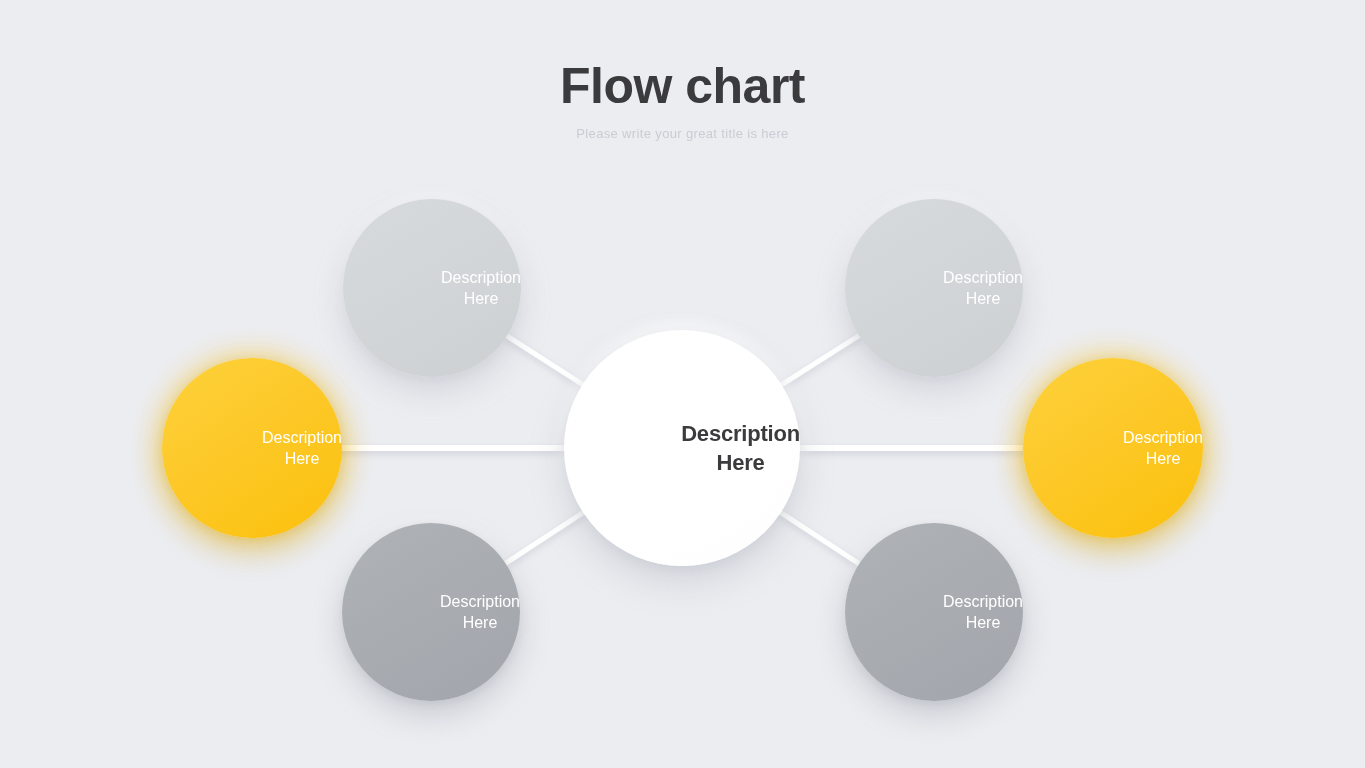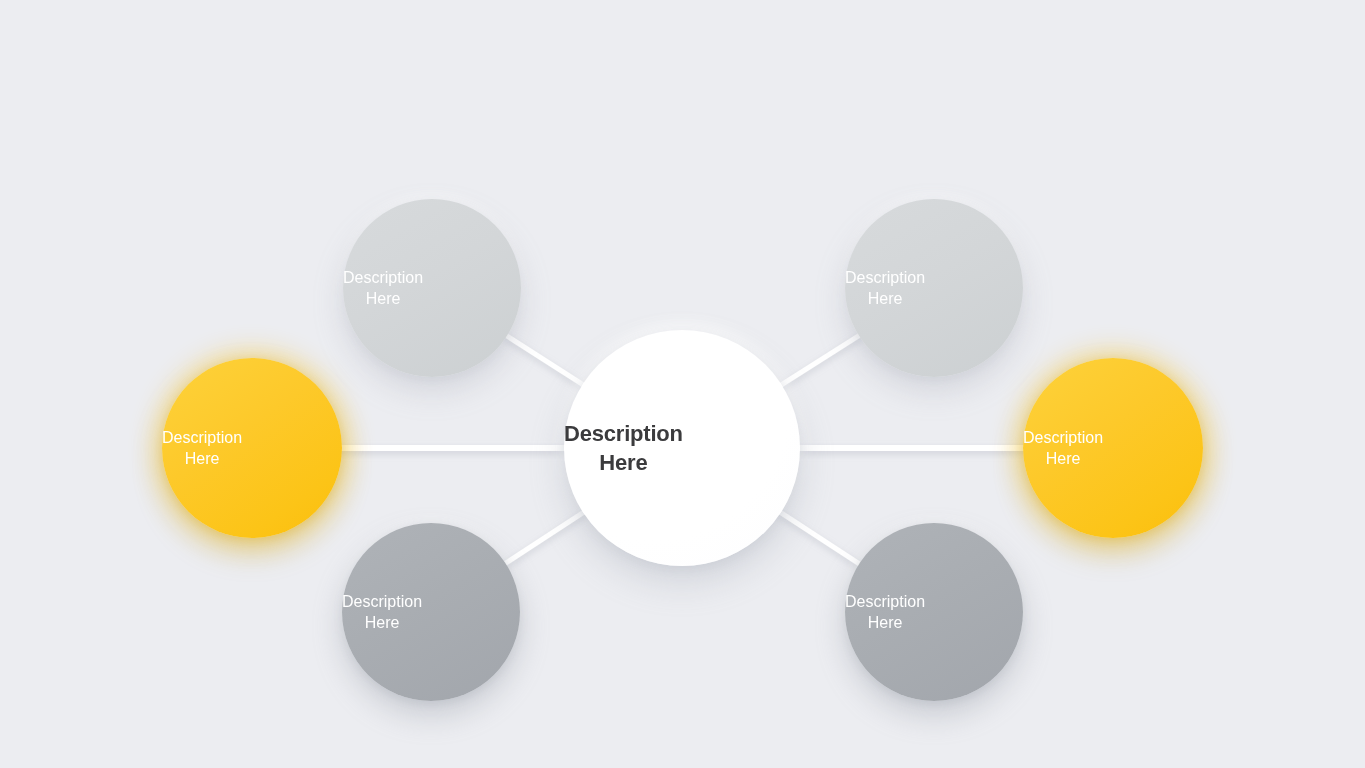--- a/index.html
+++ b/index.html
@@ -56,21 +56,21 @@
     height: 768px;
     pointer-events: none;
   }
 
   
   .node {
     position: absolute;
     border-radius: 50%;
     display: flex;
     align-items: center;
-    justify-content: flex-start;
+    justify-content: flex-end;
     text-align: center;
     box-sizing: border-box;
   }
   .node-label {
     display: block;
     line-height: 1.32;
     pointer-events: none;
     white-space: pre-line;
   }
 
@@ -145,20 +145,24 @@
     font-weight: normal;
   }
   .node-gray-dark-bl { left: 342px; top: 523px; }
   .node-gray-dark-br { left: 845px; top: 523px; }
 </style>
 </head>
 <body>
 
 <div id="stage">
 
+  <div class="header">
+    <h1 class="title">Flow chart</h1>
+    <p class="subtitle">Please write your great title is here</p>
+  </div>
 
   <svg class="lines" viewBox="0 0 1365 768" width="1365" height="768">
     <defs>
       <filter id="lineShadow" x="-50%" y="-50%" width="200%" height="200%">
         <feDropShadow dx="0" dy="3" stdDeviation="3.5" flood-color="#9aa0ad" flood-opacity="0.35"></feDropShadow>
       </filter>
     </defs>
     <g filter="url(#lineShadow)" stroke="#ffffff" stroke-linecap="butt" fill="none">
 
       <line x1="252" y1="448" x2="682" y2="448" stroke-width="6"></line>

